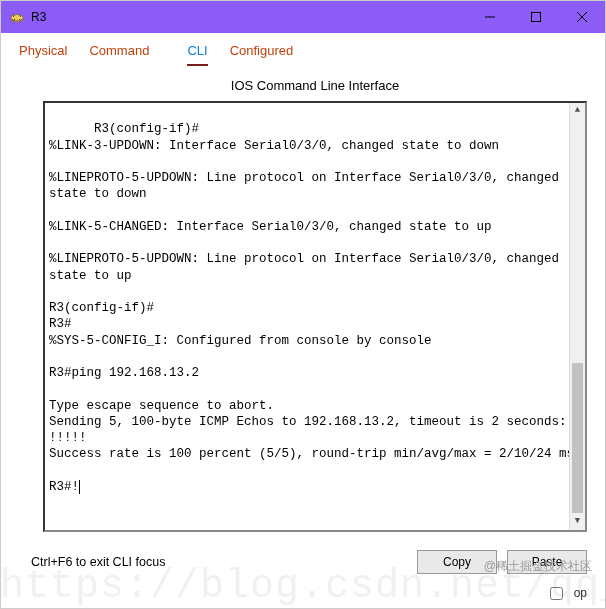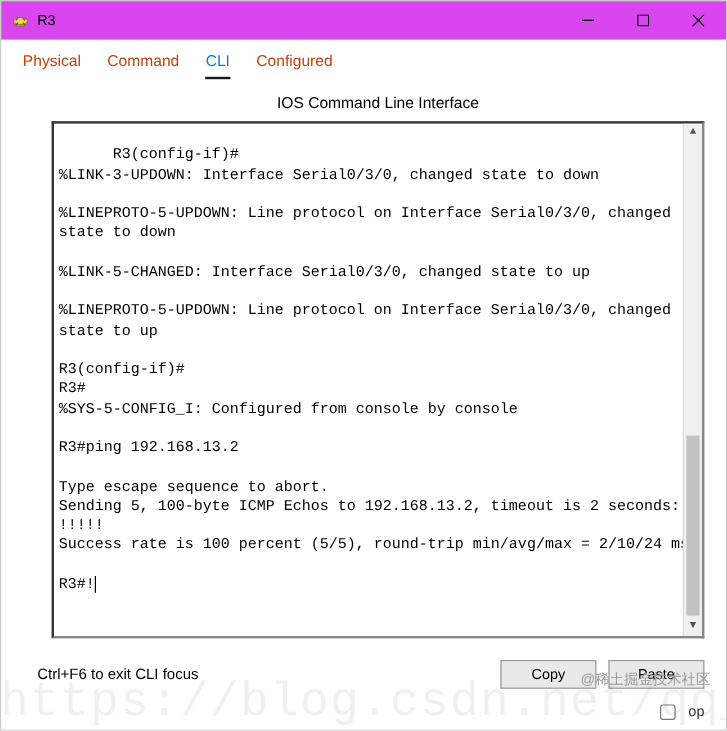--- a/index.html
+++ b/index.html
@@ -18,21 +18,21 @@
     border: 1px solid #ccc;
     display: flex;
     flex-direction: column;
     background: #fff;
   }
   .titlebar {
     height: 32px;
     display: flex;
     align-items: center;
     padding: 0 0 0 8px;
-    background: #d946ef;
+    background: #8b5cf6;
   }
   .titlebar .icon {
     width: 16px; height: 16px;
     margin-right: 6px;
     display: flex; align-items: center; justify-content: center;
   }
   .titlebar .title {
     font-size: 12px;
     color: #000;
     flex: 1;
@@ -55,21 +55,22 @@
     gap: 22px;
     font-size: 13px;
   }
   .tab {
     padding-bottom: 6px;
     cursor: pointer;
     color: #c2410c;
   }
   .tab.active {
     color: #0d7bd6;
-    border-bottom: 2px solid #0f172a;
+    border-bottom: 2px solid #7f1d1d;
+    margin-left: 16px;
   }
   .panel {
     flex: 1;
     padding: 8px 18px 10px 18px;
     display: flex;
     flex-direction: column;
     margin-left: 24px;
   }
   .panel-title {
     text-align: center;

